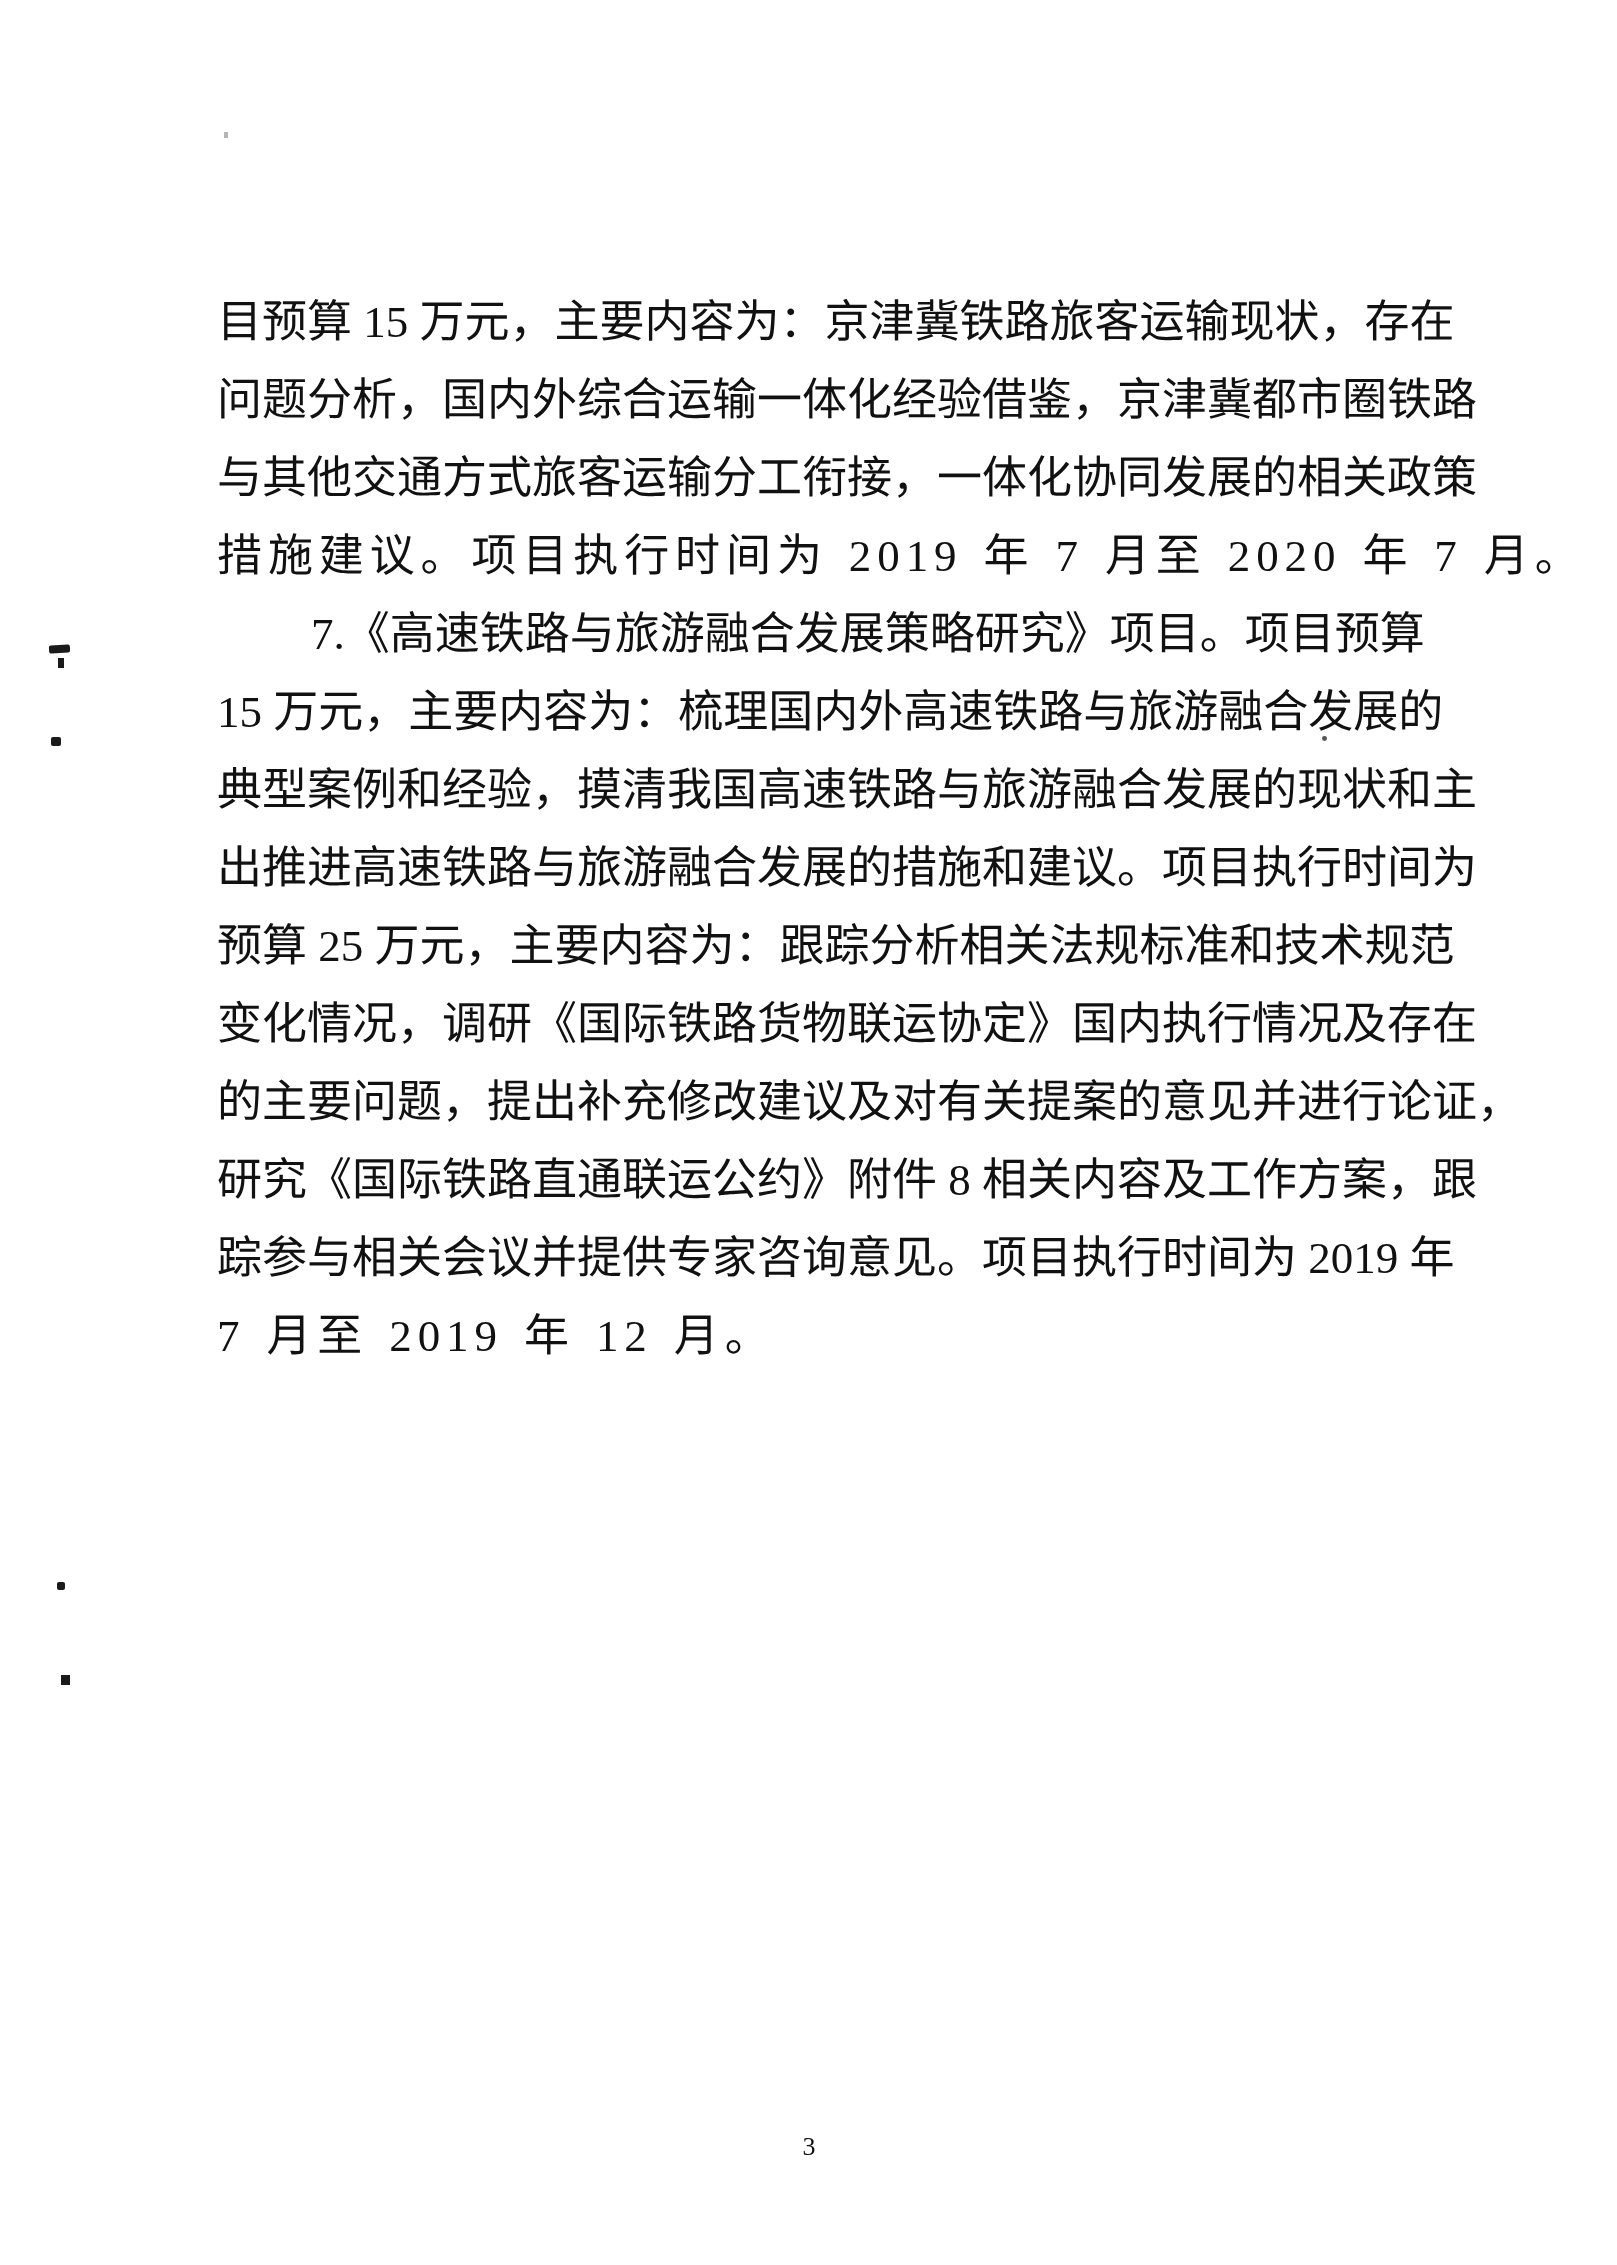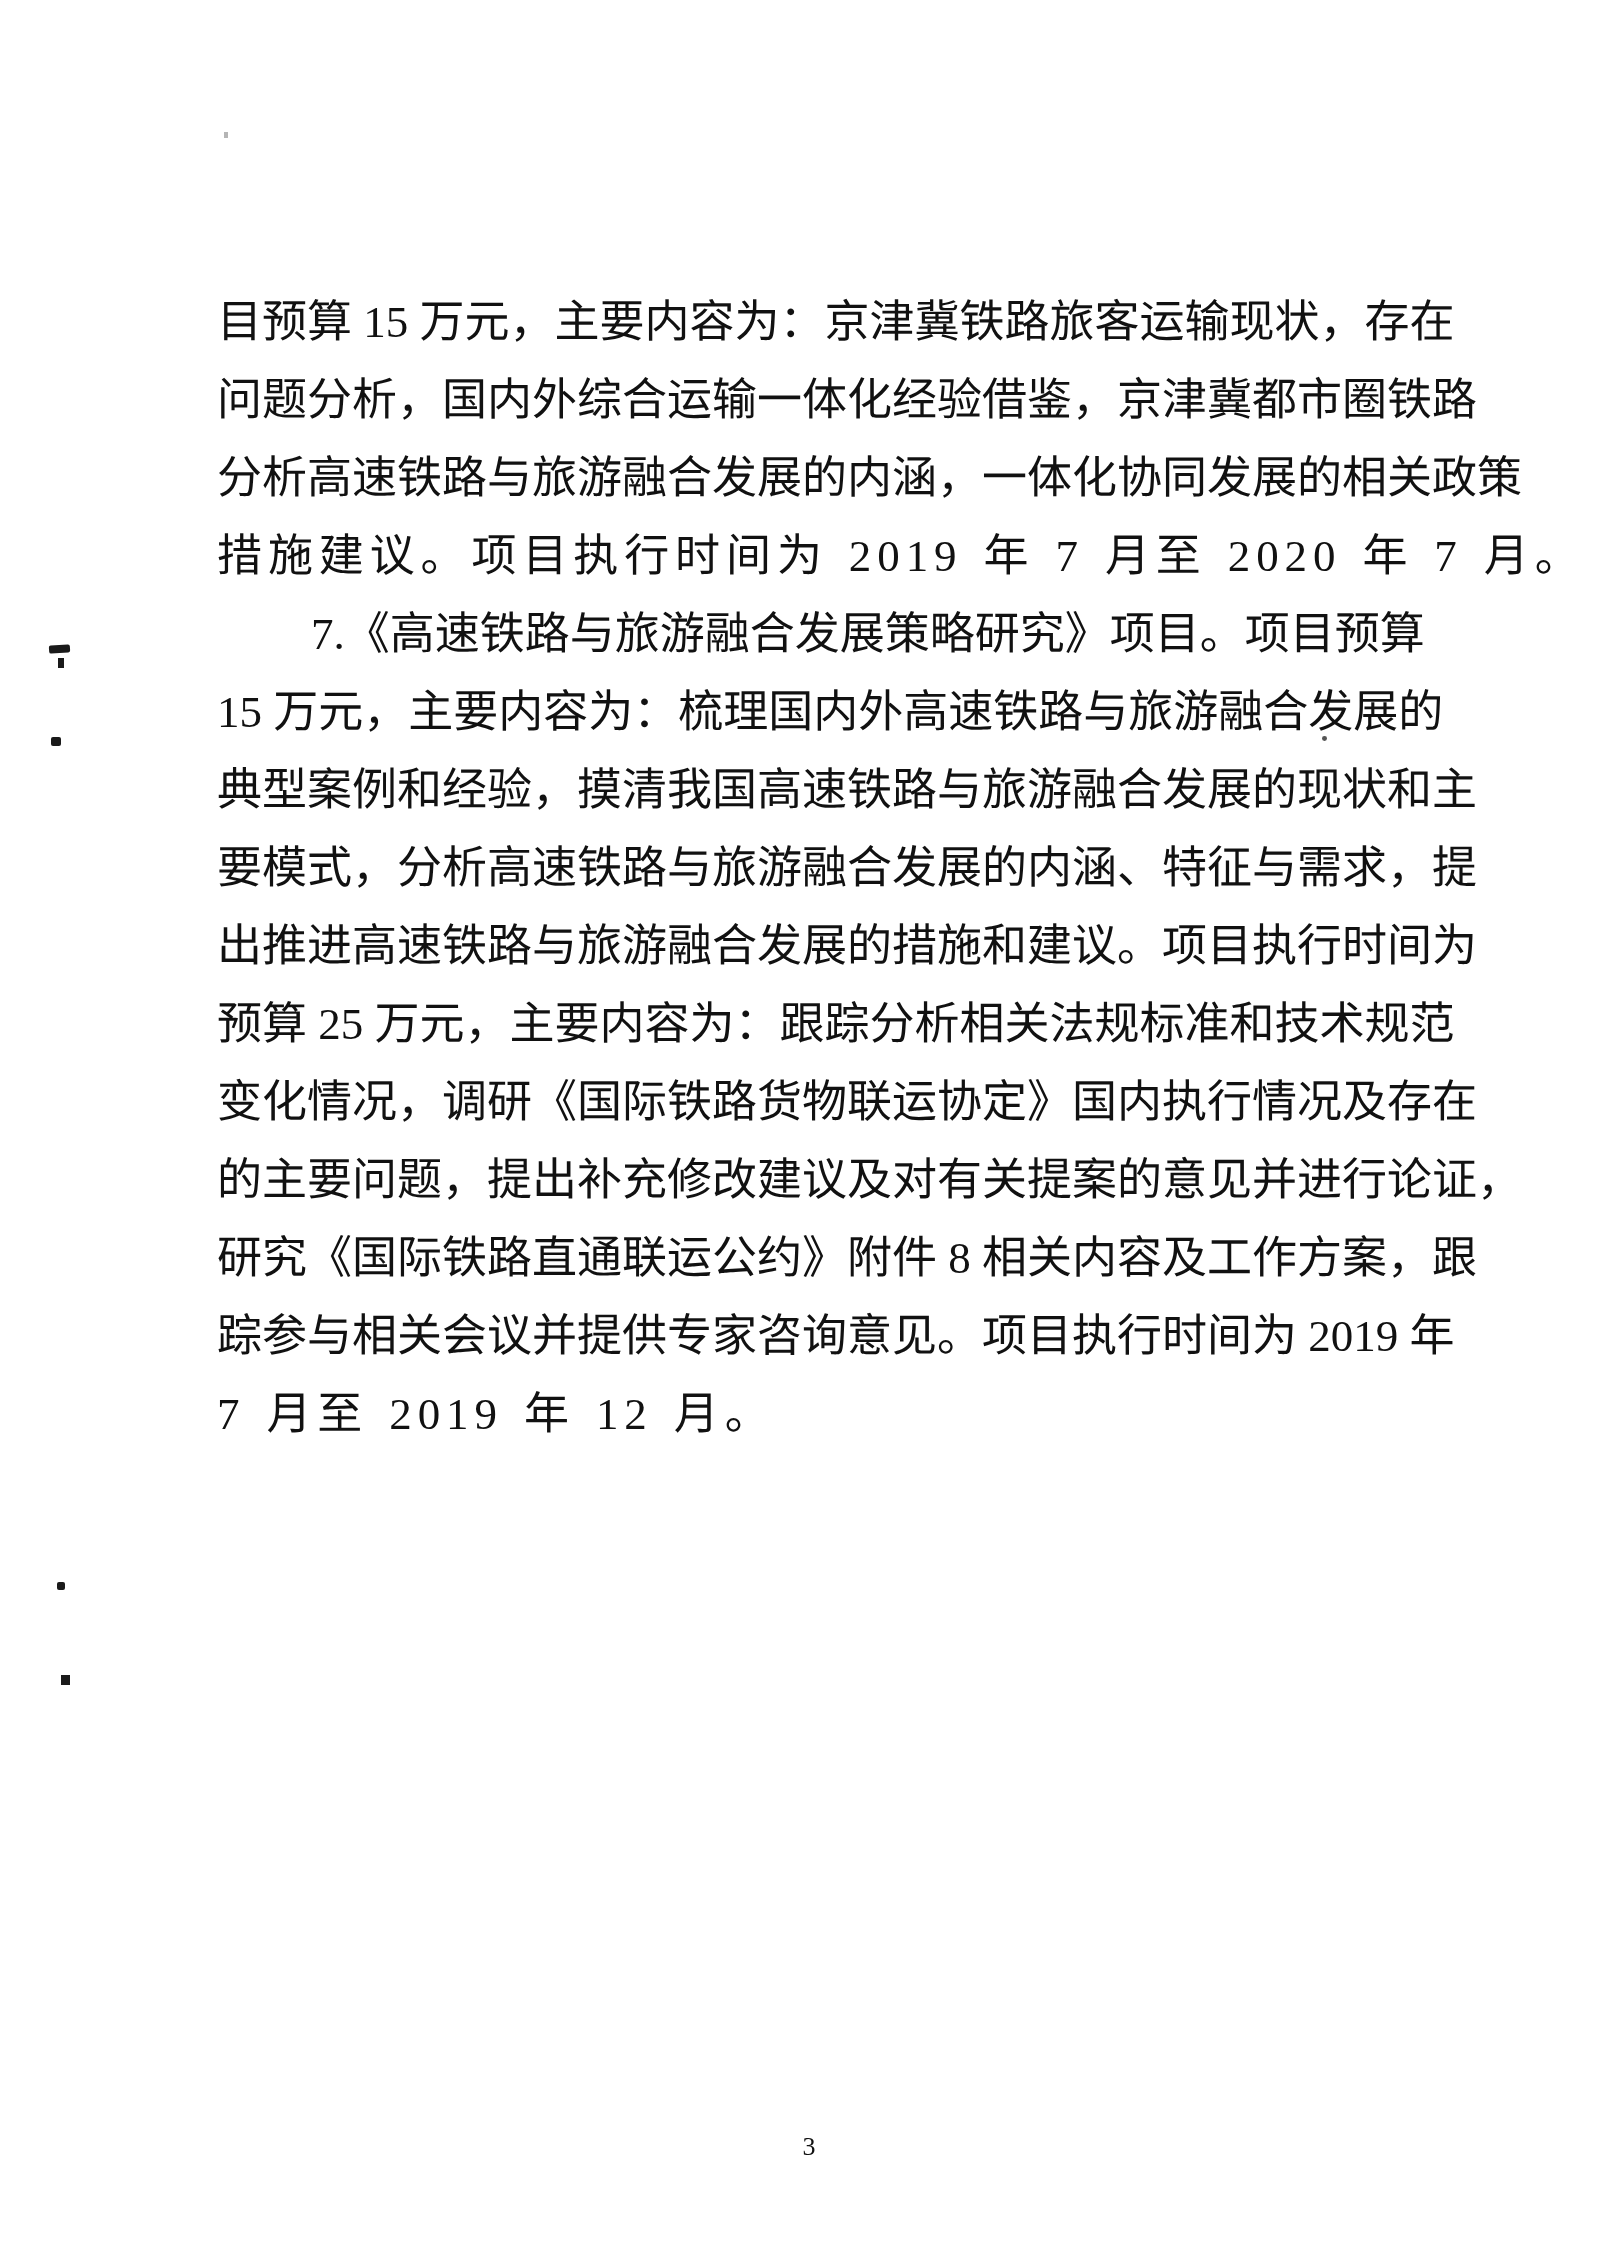--- a/index.html
+++ b/index.html
@@ -82,29 +82,28 @@
   <span class="speck speck--dot1"></span>
   <span class="speck speck--mid-dot"></span>
   <span class="speck speck--dot2"></span>
   <span class="speck speck--dot3"></span>
 
   <div class="doc-body">
 
     <div class="para">
       <div class="line">目预算 15 万元，主要内容为：京津冀铁路旅客运输现状，存在</div>
       <div class="line">问题分析，国内外综合运输一体化经验借鉴，京津冀都市圈铁路</div>
-      <div class="line">分析高速铁路与旅游融合发展的内涵，一体化协同发展的相关政策</div>
+      <div class="line">与其他交通方式旅客运输分工衔接，一体化协同发展的相关政策</div>
       <div class="line line--short">措施建议。项目执行时间为 2019 年 7 月至 2020 年 7 月。</div>
     </div>
 
     <div class="para">
       <div class="line line--indent">7.《高速铁路与旅游融合发展策略研究》项目。项目预算</div>
       <div class="line">15 万元，主要内容为：梳理国内外高速铁路与旅游融合发展的</div>
       <div class="line">典型案例和经验，摸清我国高速铁路与旅游融合发展的现状和主</div>
-      <div class="line">要模式，分析高速铁路与旅游融合发展的内涵、特征与需求，提</div>
       <div class="line">出推进高速铁路与旅游融合发展的措施和建议。项目执行时间为</div>
     </div>
 
 
     <div class="para">
       <div class="line">预算 25 万元，主要内容为：跟踪分析相关法规标准和技术规范</div>
       <div class="line">变化情况，调研《国际铁路货物联运协定》国内执行情况及存在</div>
       <div class="line">的主要问题，提出补充修改建议及对有关提案的意见并进行论证，</div>
       <div class="line">研究《国际铁路直通联运公约》附件 8 相关内容及工作方案，跟</div>
       <div class="line">踪参与相关会议并提供专家咨询意见。项目执行时间为 2019 年</div>

